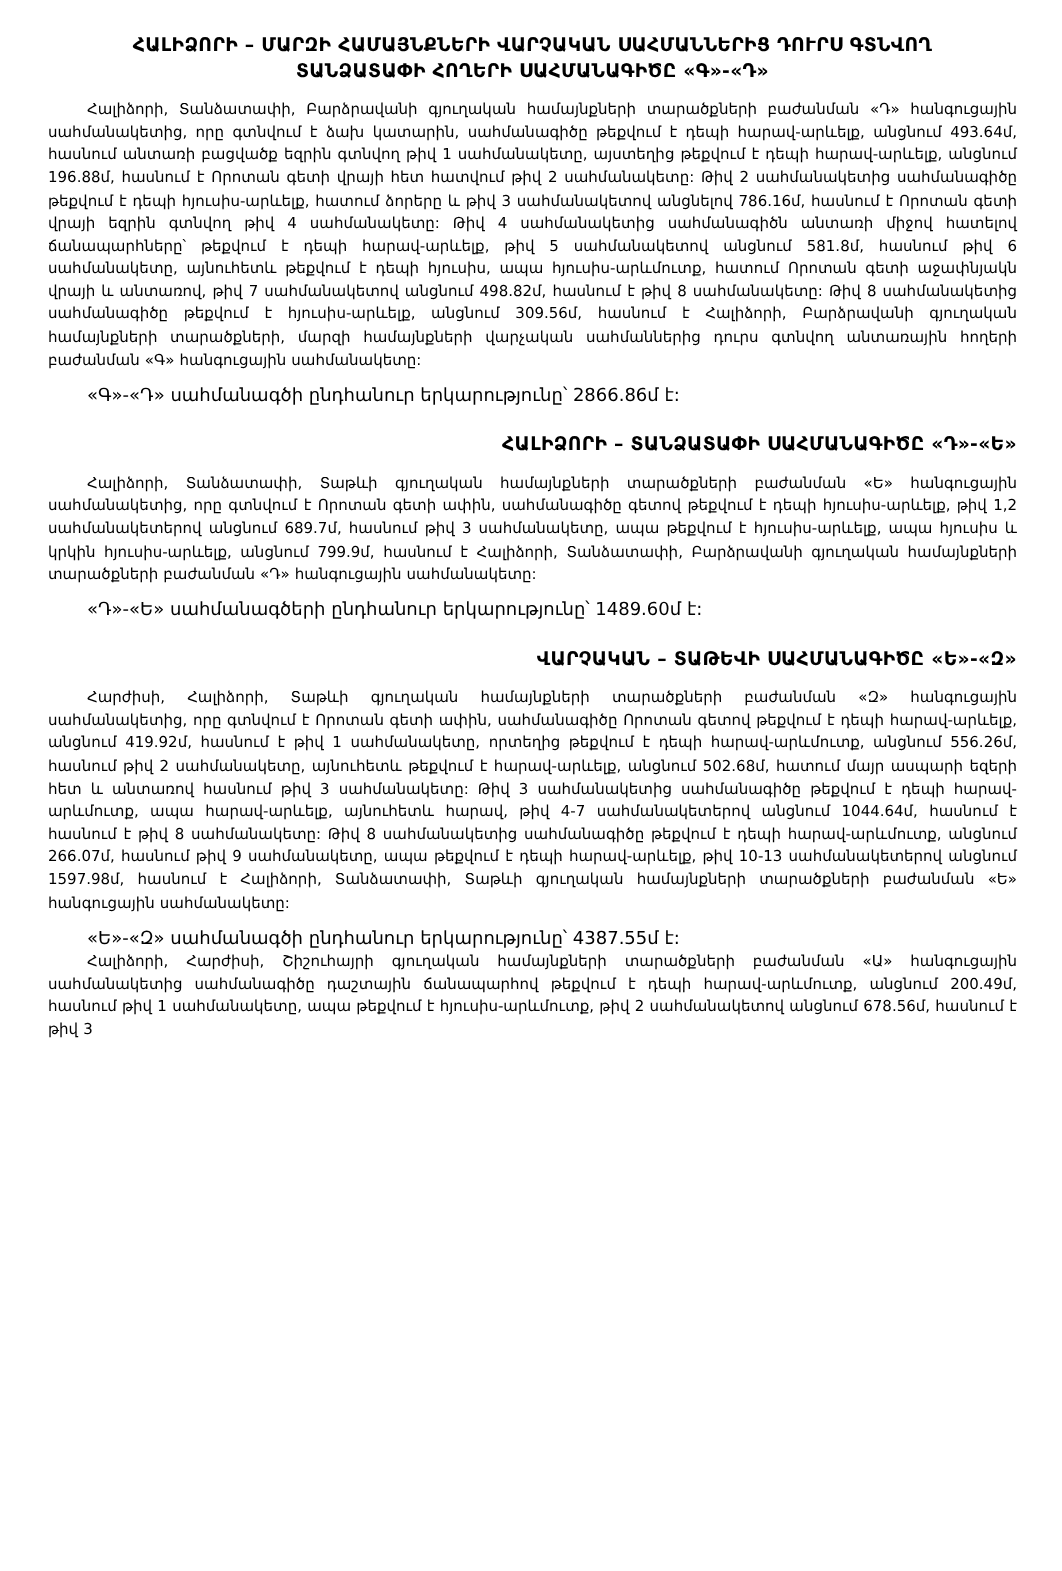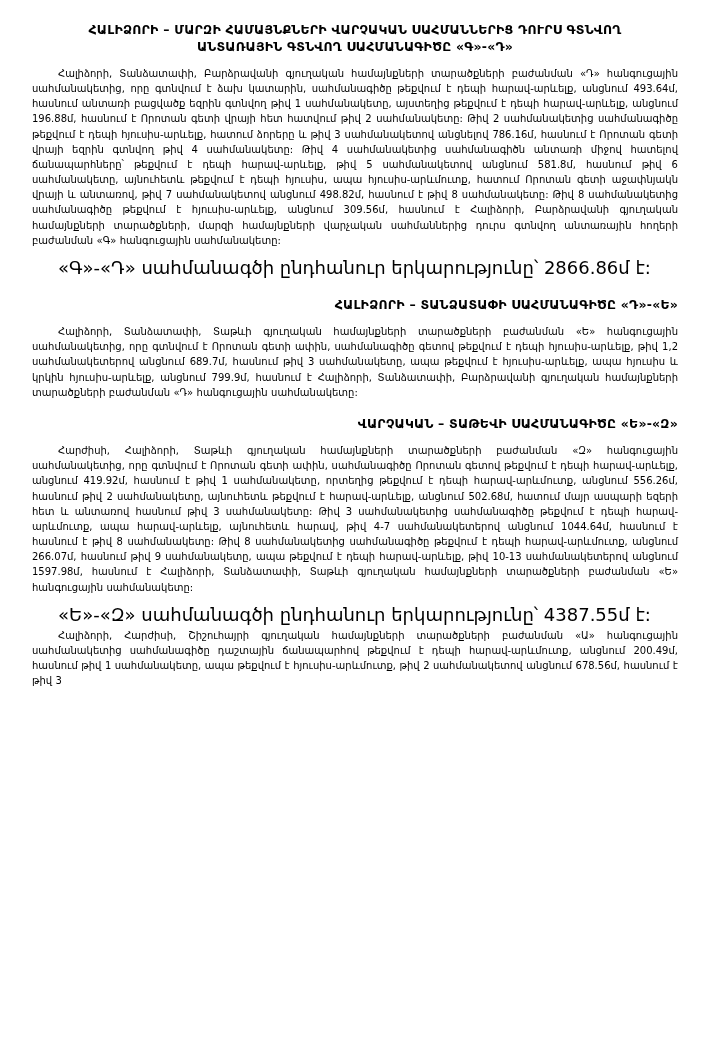--- a/index.html
+++ b/index.html
@@ -42,42 +42,43 @@
   p.body {
     font-size: 10px;
     line-height: 1.52;
     text-align: justify;
     text-justify: inter-word;
     margin: 0 0 2px 0;
     text-indent: 26px;
     word-spacing: 0.2px;
   }
   p.total {
-    font-size: 18px;
+    font-size: 12px;
     line-height: 1.5;
     text-align: left;
     margin: 6px 0 0 0;
     text-indent: 26px;
   }
 </style>
 </head>
 <body>
 
 <div class="page">
 
   <div class="doc-title">
     <span class="line">ՀԱԼԻՁՈՐԻ – ՄԱՐԶԻ ՀԱՄԱՅՆՔՆԵՐԻ ՎԱՐՉԱԿԱՆ ՍԱՀՄԱՆՆԵՐԻՑ ԴՈՒՐՍ ԳՏՆՎՈՂ</span>
-    <span class="line">ԱՆՏԱՌԱՅԻՆ ԳՏՆՎՈՂ ՍԱՀՄԱՆԱԳԻԾԸ   «Գ»-«Դ»</span>
+    <span class="line">ՏԱՆՁԱՏԱՓԻ ՀՈՂԵՐԻ ՍԱՀՄԱՆԱԳԻԾԸ   «Գ»-«Դ»</span>
   </div>
 
   <p class="body">Հալիձորի, Տանձատափի, Բարձրավանի գյուղական  համայնքների տարածքների բաժանման «Դ» հանգուցային սահմանակետից, որը գտնվում է ձախ կատարին, սահմանագիծը թեքվում է դեպի հարավ-արևելք, անցնում 493.64մ, հասնում անտառի բացվածք եզրին գտնվող թիվ 1 սահմանակետը, այստեղից թեքվում է դեպի հարավ-արևելք, անցնում 196.88մ, հասնում է Որոտան գետի վրայի հետ հատվում թիվ 2 սահմանակետը: Թիվ 2 սահմանակետից սահմանագիծը թեքվում է դեպի հյուսիս-արևելք, հատում ձորերը և թիվ 3 սահմանակետով անցնելով 786.16մ, հասնում է Որոտան գետի վրայի եզրին գտնվող թիվ 4 սահմանակետը: Թիվ 4 սահմանակետից սահմանագիծն անտառի միջով հատելով ճանապարհները՝ թեքվում է դեպի հարավ-արևելք, թիվ 5 սահմանակետով անցնում 581.8մ, հասնում թիվ 6 սահմանակետը, այնուհետև թեքվում է դեպի հյուսիս, ապա հյուսիս-արևմուտք, հատում Որոտան գետի աջափնյակն վրայի և անտառով, թիվ 7 սահմանակետով անցնում 498.82մ, հասնում է թիվ 8 սահմանակետը: Թիվ 8 սահմանակետից սահմանագիծը թեքվում է հյուսիս-արևելք, անցնում 309.56մ, հասնում է Հալիձորի, Բարձրավանի գյուղական  համայնքների տարածքների, մարզի համայնքների վարչական սահմաններից դուրս գտնվող անտառային հողերի բաժանման «Գ» հանգուցային սահմանակետը:</p>
   <p class="total">«Գ»-«Դ» սահմանագծի ընդհանուր երկարությունը՝   2866.86մ է:</p>
 
   <div class="section-heading">ՀԱԼԻՁՈՐԻ – ՏԱՆՁԱՏԱՓԻ ՍԱՀՄԱՆԱԳԻԾԸ   «Դ»-«Ե»</div>
   <p class="body">Հալիձորի, Տանձատափի, Տաթևի գյուղական  համայնքների տարածքների բաժանման «Ե» հանգուցային սահմանակետից, որը գտնվում է Որոտան գետի ափին, սահմանագիծը գետով թեքվում է դեպի հյուսիս-արևելք, թիվ 1,2 սահմանակետերով անցնում 689.7մ, հասնում թիվ 3 սահմանակետը, ապա թեքվում է հյուսիս-արևելք, ապա հյուսիս և կրկին հյուսիս-արևելք, անցնում 799.9մ, հասնում է Հալիձորի, Տանձատափի, Բարձրավանի գյուղական  համայնքների տարածքների բաժանման «Դ» հանգուցային սահմանակետը:</p>
+  <p class="total">«Դ»-«Ե» սահմանագծերի ընդհանուր երկարությունը՝   1489.60մ է:</p>
 
   <div class="section-heading">ՎԱՐՉԱԿԱՆ – ՏԱԹԵՎԻ ՍԱՀՄԱՆԱԳԻԾԸ   «Ե»-«Զ»</div>
   <p class="body">Հարժիսի, Հալիձորի, Տաթևի գյուղական համայնքների տարածքների բաժանման «Զ» հանգուցային սահմանակետից, որը գտնվում է Որոտան գետի ափին, սահմանագիծը Որոտան գետով թեքվում է դեպի հարավ-արևելք, անցնում 419.92մ, հասնում է թիվ 1 սահմանակետը, որտեղից թեքվում է դեպի հարավ-արևմուտք, անցնում 556.26մ, հասնում թիվ 2 սահմանակետը, այնուհետև թեքվում է հարավ-արևելք, անցնում 502.68մ, հատում մայր ասպարի եզերի հետ և անտառով հասնում թիվ 3 սահմանակետը: Թիվ 3 սահմանակետից սահմանագիծը թեքվում է դեպի հարավ-արևմուտք, ապա հարավ-արևելք, այնուհետև հարավ, թիվ 4-7 սահմանակետերով անցնում 1044.64մ, հասնում է հասնում է թիվ 8 սահմանակետը: Թիվ 8 սահմանակետից սահմանագիծը թեքվում է դեպի հարավ-արևմուտք, անցնում 266.07մ, հասնում թիվ 9 սահմանակետը, ապա թեքվում է դեպի հարավ-արևելք, թիվ 10-13 սահմանակետերով անցնում 1597.98մ, հասնում է Հալիձորի, Տանձատափի, Տաթևի գյուղական  համայնքների տարածքների բաժանման «Ե» հանգուցային սահմանակետը:</p>
   <p class="total">«Ե»-«Զ» սահմանագծի ընդհանուր երկարությունը՝   4387.55մ է:</p>
 
   <p class="body">Հալիձորի, Հարժիսի, Շիշուհայրի գյուղական  համայնքների տարածքների բաժանման «Ա» հանգուցային սահմանակետից սահմանագիծը դաշտային ճանապարհով թեքվում է դեպի հարավ-արևմուտք, անցնում 200.49մ, հասնում թիվ 1 սահմանակետը, ապա թեքվում է հյուսիս-արևմուտք, թիվ 2 սահմանակետով անցնում 678.56մ, հասնում է թիվ 3</p>
 
 </div>
 
 </body></html>

